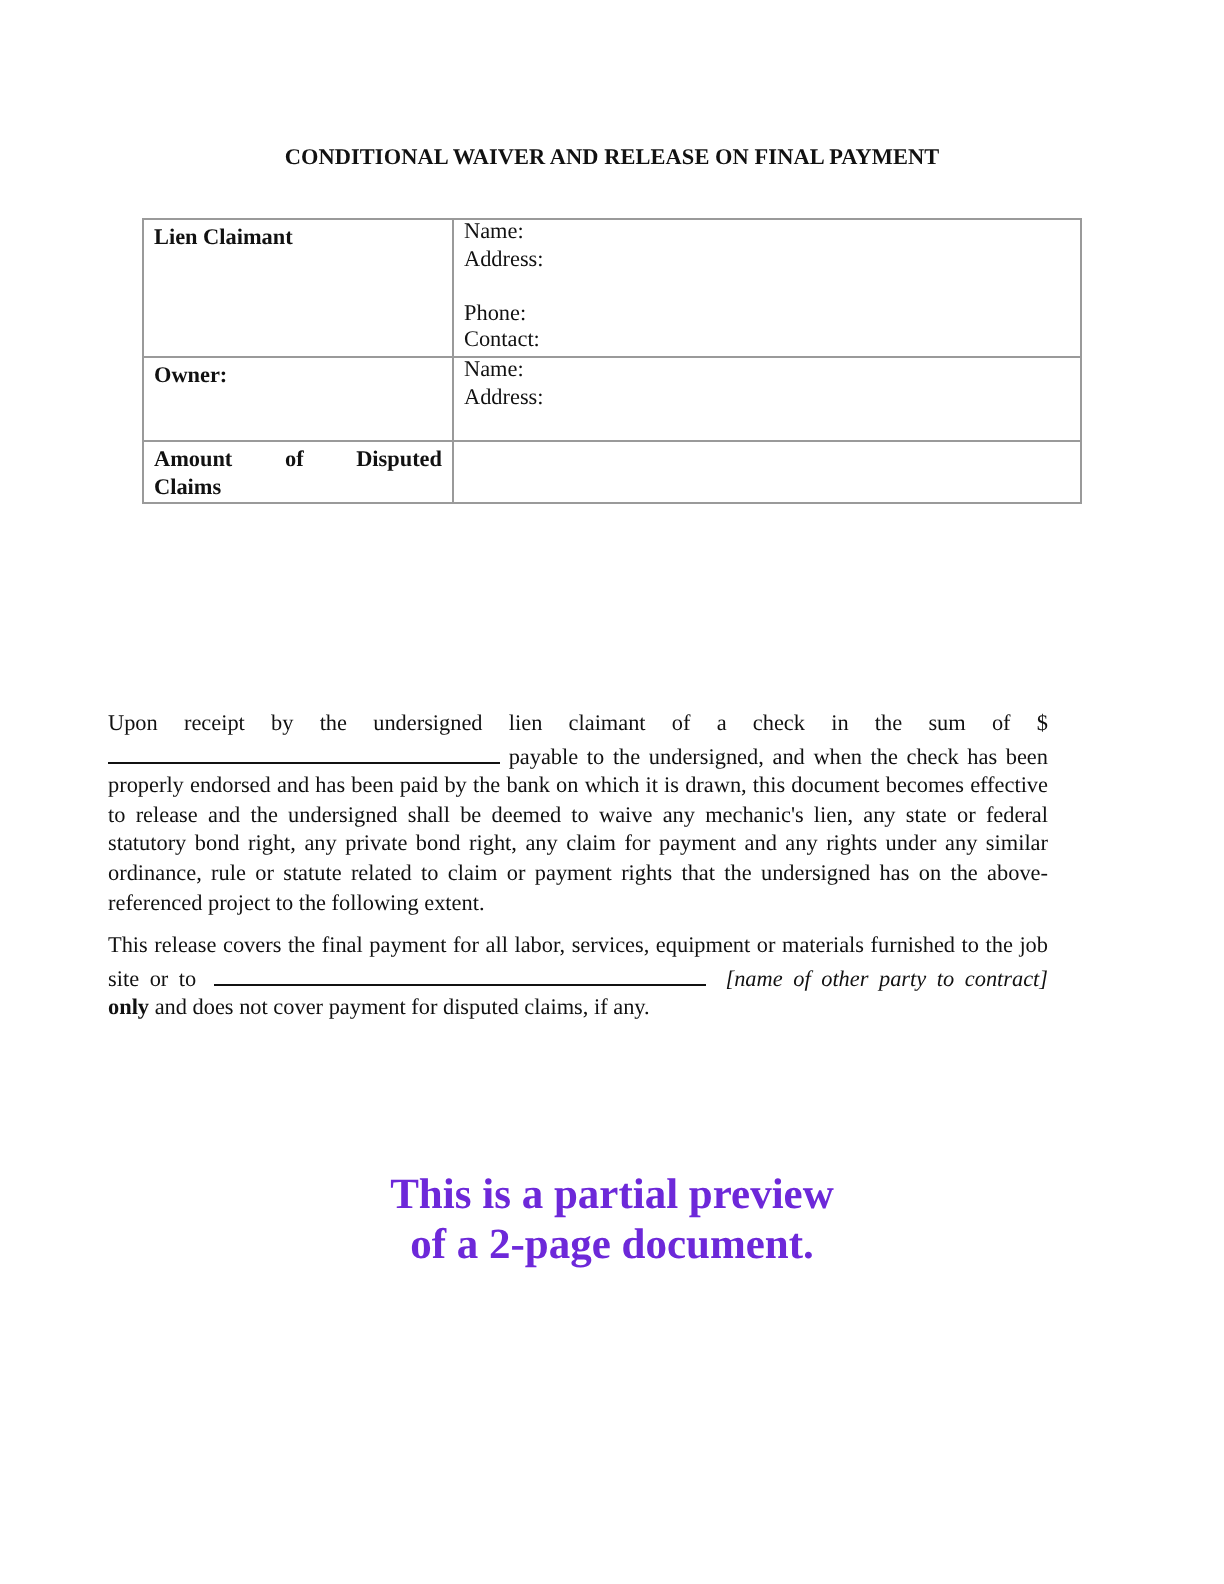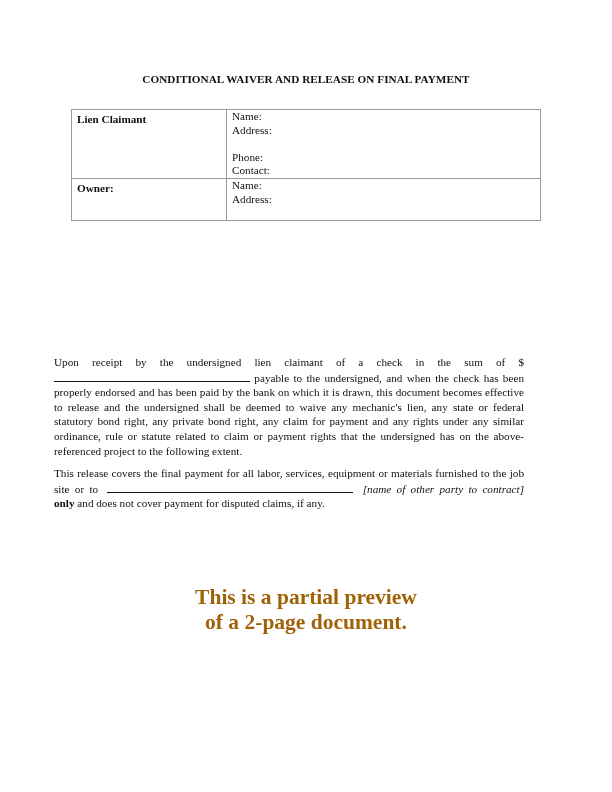--- a/index.html
+++ b/index.html
@@ -18,21 +18,21 @@
   .para { position: absolute; left: 54px; width: 470px; font-size: 11.2px;
           line-height: 14.6px; text-align: justify; }
   .p1 { top: 355px; }
   .p2 { top: 466px; }
   .uline { display: inline-block; border-bottom: 1px solid #111; height: 11px; vertical-align: baseline; }
   .u1 { width: 196px; }
   .u2 { width: 246px; margin-left: 4px; margin-right: 4px; }
   .ital { font-style: italic; }
   .bold { font-weight: bold; }
   .preview { position: absolute; top: 585px; left: 0; width: 612px; text-align: center;
-             color: #a16207; font-weight: bold; font-size: 21.5px; line-height: 25px; }
+             color: #6d28d9; font-weight: bold; font-size: 21.5px; line-height: 25px; }
 </style>
 </head>
 <body>
 
 <div class="page">
 
   <div class="title">CONDITIONAL WAIVER AND RELEASE ON FINAL PAYMENT</div>
 
   <table class="info">
     <tbody>
@@ -46,20 +46,31 @@
         <div>Contact:</div>
       </td>
     </tr>
     <tr>
       <td class="lbl" style="height:38px;">Owner:</td>
       <td class="val">
         <div>Name:</div>
         <div>Address:</div>
       </td>
     </tr>
+    <tr>
+      <td class="lbl">
+        <div class="lbl-justify">
+          <span>Amount</span>
+          <span>of</span>
+          <span>Disputed</span>
+        </div>
+        <div>Claims</div>
+      </td>
+      <td class="val"></td>
+    </tr>
   </tbody>
     </table>
 
   <div class="para p1"><span>Upon receipt by the undersigned lien claimant of a check in the sum of $</span><span class="uline u1"></span><span> payable to the undersigned, and when the check has been properly endorsed and has been paid by the bank on which it is drawn, this document becomes effective to release and the undersigned shall be deemed to waive any mechanic's lien, any state or federal statutory bond right, any private bond right, any claim for payment and any rights under any similar ordinance, rule or statute related to claim or payment rights that the undersigned has on the above-referenced project to the following extent.</span></div>
 
   <div class="para p2"><span>This release covers the final payment for all labor, services, equipment or materials furnished to the job site or to</span> <span class="uline u2"></span> <span class="ital">[name of other party to contract]</span> <span class="bold">only</span><span> and does not cover payment for disputed claims, if any.</span></div>
 
   <div class="preview">
     <div>This is a partial preview</div>
     <div>of a 2-page document.</div>

